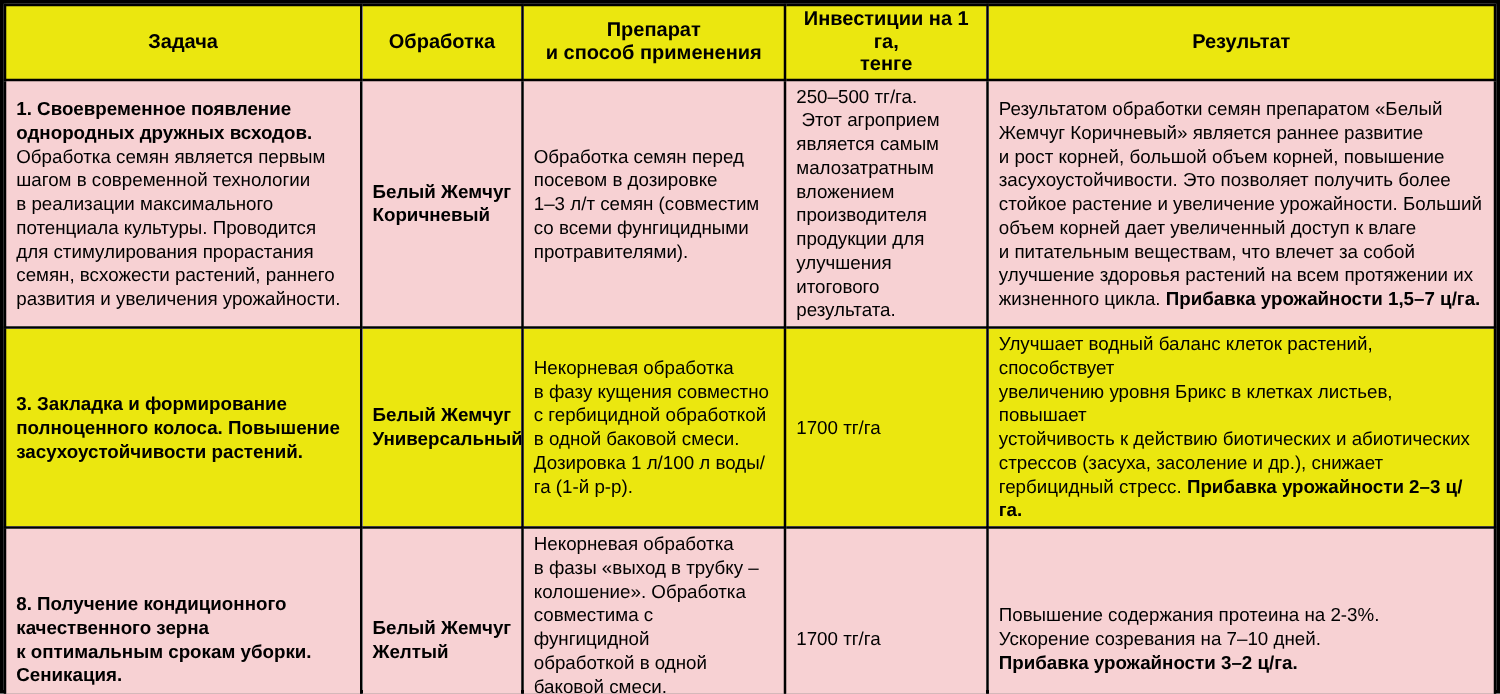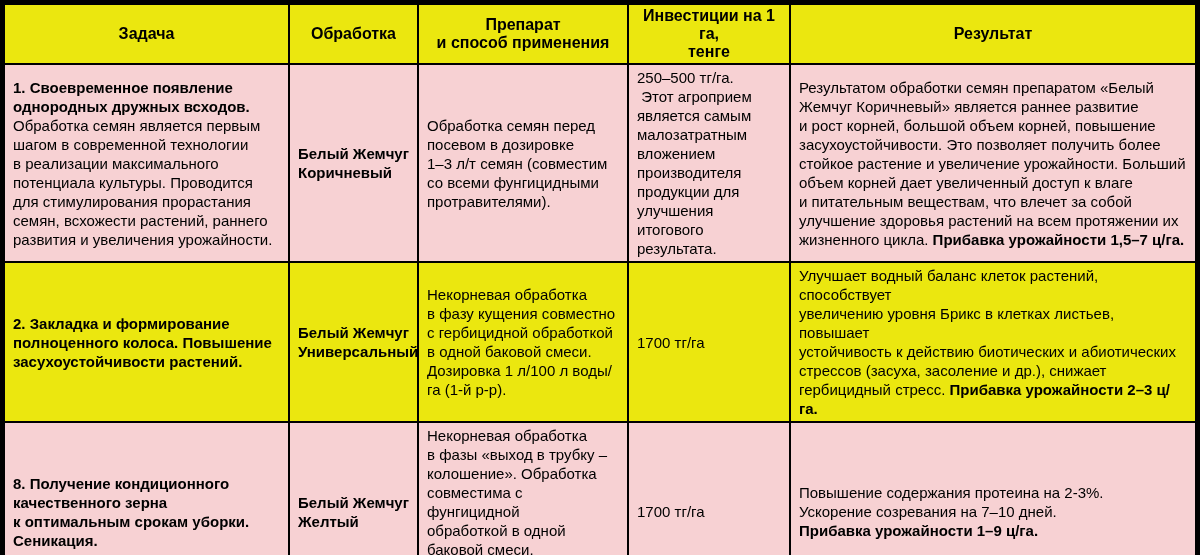--- a/index.html
+++ b/index.html
@@ -92,21 +92,21 @@
 и рост корней, большой объем корней, повышение
 засухоустойчивости. Это позволяет получить более
 стойкое растение и увеличение урожайности. Больший
 объем корней дает увеличенный доступ к влаге
 и питательным веществам, что влечет за собой
 улучшение здоровья растений на всем протяжении их
 жизненного цикла. </span><b>Прибавка урожайности 1,5–7 ц/га.</b></td>
   </tr>
 
   <tr class="r2">
-    <td class="yellow"><b>2. Закладка и формирование
+    <td class="yellow"><b>3. Закладка и формирование
 полноценного колоса. Повышение
 засухоустойчивости растений.</b><span></span></td>
     <td class="yellow drug">Белый Жемчуг
 Универсальный</td>
     <td class="yellow">Некорневая обработка
 в фазу кущения совместно
 с гербицидной обработкой
 в одной баковой смеси.
 Дозировка 1 л/100 л воды/
 га (1-й р-р).</td>
@@ -129,18 +129,18 @@
 в фазы «выход в трубку –
 колошение». Обработка
 совместима с фунгицидной
 обработкой в одной
 баковой смеси.
 Дозировка 1 л/100 л воды/
 га (1-й р-р).</td>
     <td class="pink">1700 тг/га</td>
     <td class="pink"><span>Повышение содержания протеина на 2-3%.
 Ускорение созревания на 7–10 дней.
-</span><b>Прибавка урожайности 1–9 ц/га.</b></td>
+</span><b>Прибавка урожайности 3–2 ц/га.</b></td>
   </tr>
 
 </tbody>
     </table>
 </div>
 
 </body></html>

